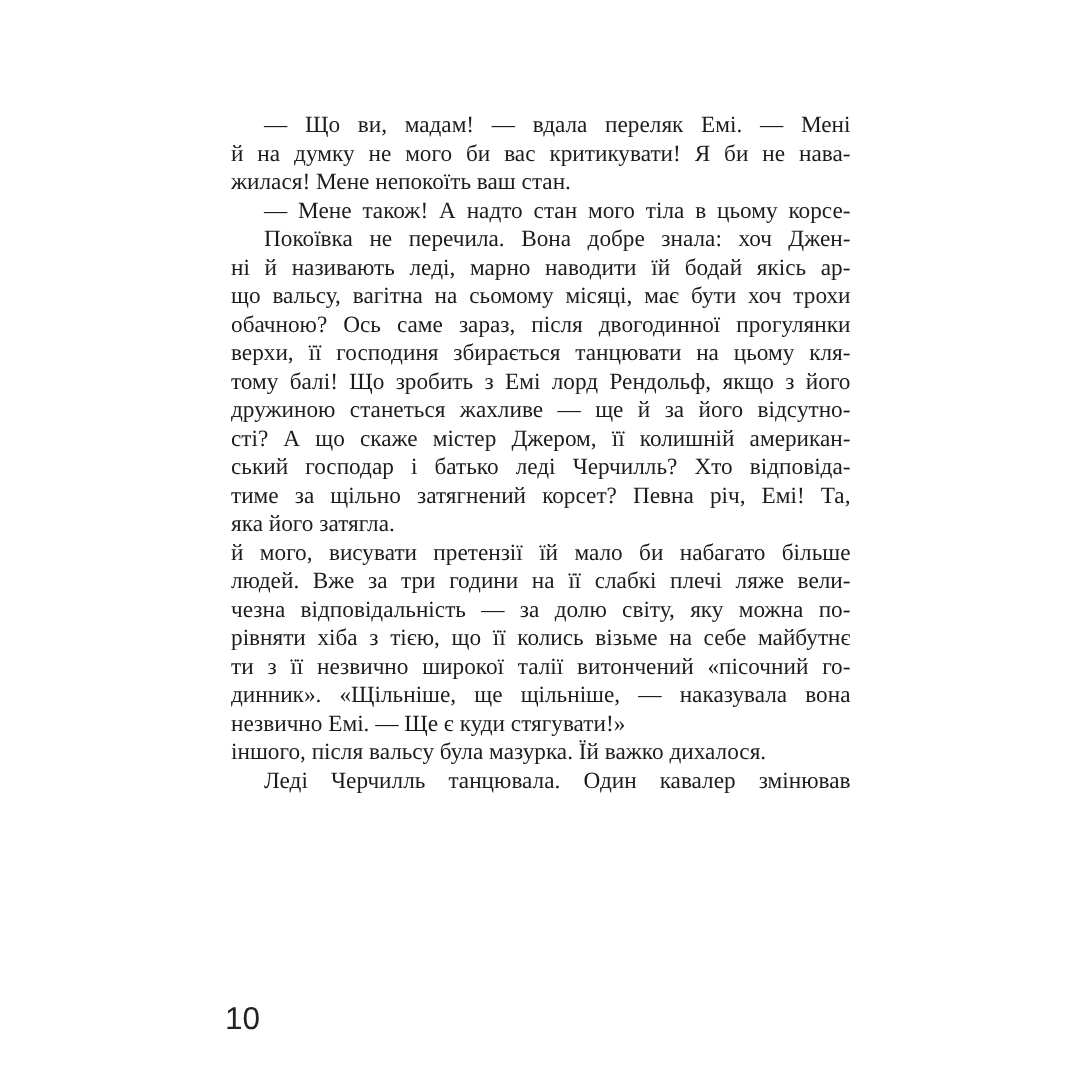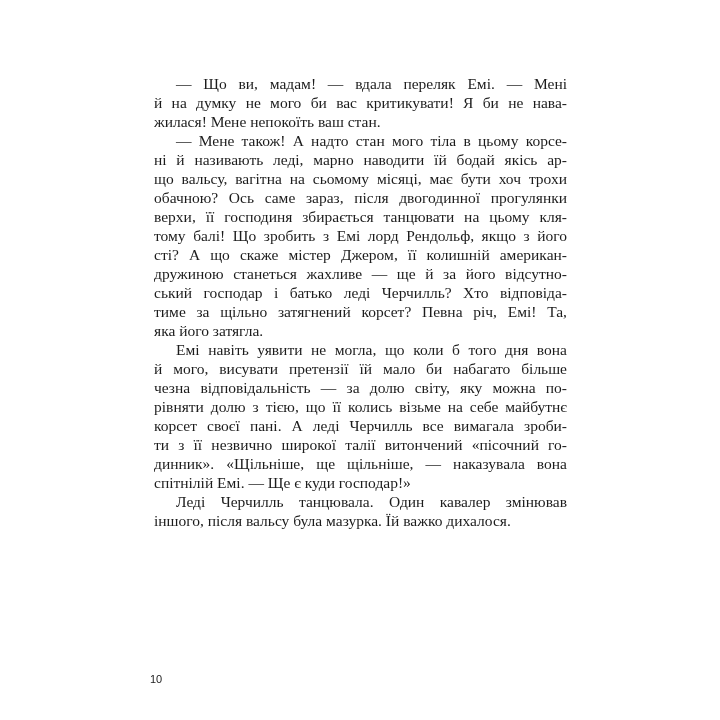--- a/index.html
+++ b/index.html
@@ -38,49 +38,49 @@
     text-align-last: left;
   }
   .line.para-first {
     text-indent: 22px;
   }
   .page-number {
     position: absolute;
     left: 150px;
     top: 671px;
     font-family: "Liberation Sans", "DejaVu Sans", sans-serif;
-    font-size: 11px;
+    font-size: 21px;
     line-height: 17px;
     color: var(--pagenum-color);
   }
 </style>
 </head>
 <body>
 
 <div class="page">
   <div class="text-block" id="text-block">
       <div class="line para-first">— Що ви, мадам! — вдала переляк Емі. — Мені</div>
       <div class="line">й на думку не мого би вас критикувати! Я би не нава-</div>
       <div class="line para-last">жилася! Мене непокоїть ваш стан.</div>
       <div class="line para-first">— Мене також! А надто стан мого тіла в цьому корсе-</div>
+      <div class="line para-first">Покоївка не перечила. Вона добре знала: хоч Джен-</div>
       <div class="line">ні й називають леді, марно наводити їй бодай якісь ар-</div>
       <div class="line">що вальсу, вагітна на сьомому місяці, має бути хоч трохи</div>
       <div class="line">обачною? Ось саме зараз, після двогодинної прогулянки</div>
       <div class="line">верхи, її господиня збирається танцювати на цьому кля-</div>
       <div class="line">тому балі! Що зробить з Емі лорд Рендольф, якщо з його</div>
+      <div class="line">дружиною станеться жахливе — ще й за його відсутно-</div>
       <div class="line">сті? А що скаже містер Джером, її колишній американ-</div>
-      <div class="line">дружиною станеться жахливе — ще й за його відсутно-</div>
       <div class="line">ський господар і батько леді Черчилль? Хто відповіда-</div>
       <div class="line">тиме за щільно затягнений корсет? Певна річ, Емі! Та,</div>
       <div class="line para-last">яка його затягла.</div>
-      <div class="line para-first">Емі навіть уявити не могла, що коли б того дня вона</div>
       <div class="line">й мого, висувати претензії їй мало би набагато більше</div>
+      <div class="line">людей. Вже за три години на її слабкі плечі ляже вели-</div>
       <div class="line">чезна відповідальність — за долю світу, яку можна по-</div>
-      <div class="line">рівняти долю з тією, що її колись візьме на себе майбутнє</div>
-      <div class="line">корсет своєї пані. А леді Черчилль все вимагала зроби-</div>
+      <div class="line">рівняти хіба з тією, що її колись візьме на себе майбутнє</div>
       <div class="line">ти з її незвично широкої талії витончений «пісочний го-</div>
       <div class="line">динник». «Щільніше, ще щільніше, — наказувала вона</div>
-      <div class="line para-last">спітнілій Емі. — Ще є куди господар!»</div>
+      <div class="line para-last">незвично Емі. — Ще є куди стягувати!»</div>
+      <div class="line para-last">іншого, після вальсу була мазурка. Їй важко дихалося.</div>
       <div class="line para-first">Леді Черчилль танцювала. Один кавалер змінював</div>
-      <div class="line para-last">іншого, після вальсу була мазурка. Їй важко дихалося.</div>
     </div>
   <div class="page-number">10</div>
 </div>
 
 </body></html>

